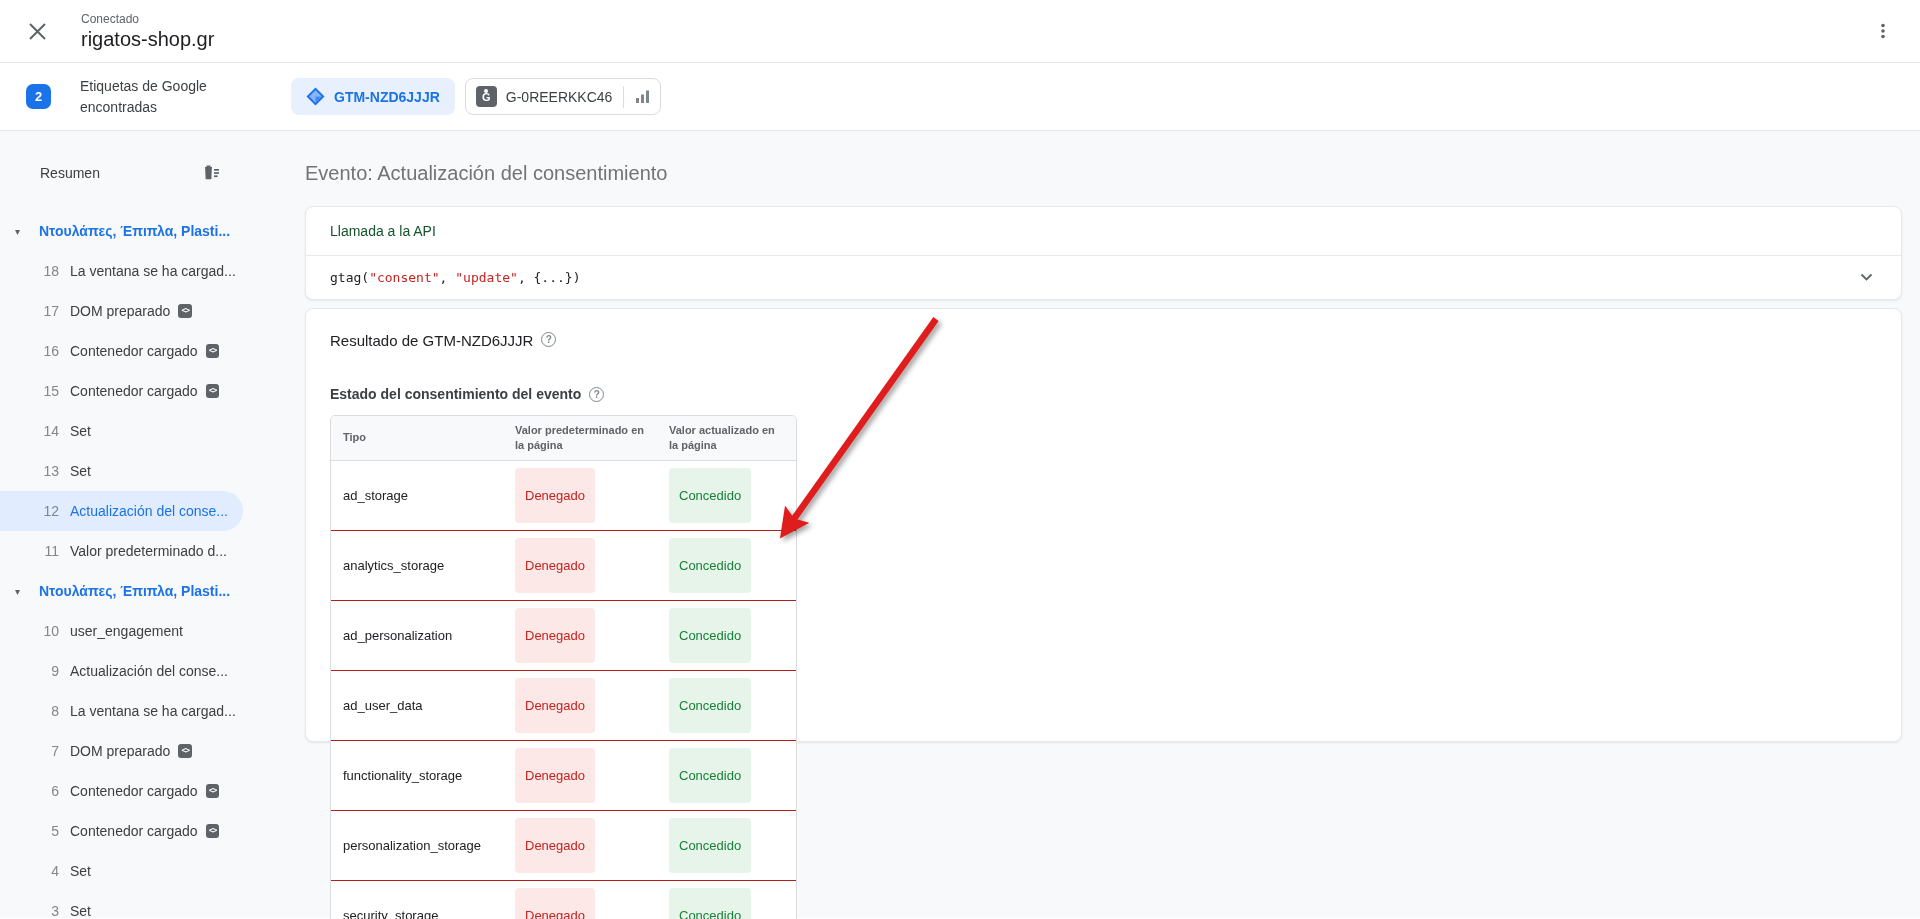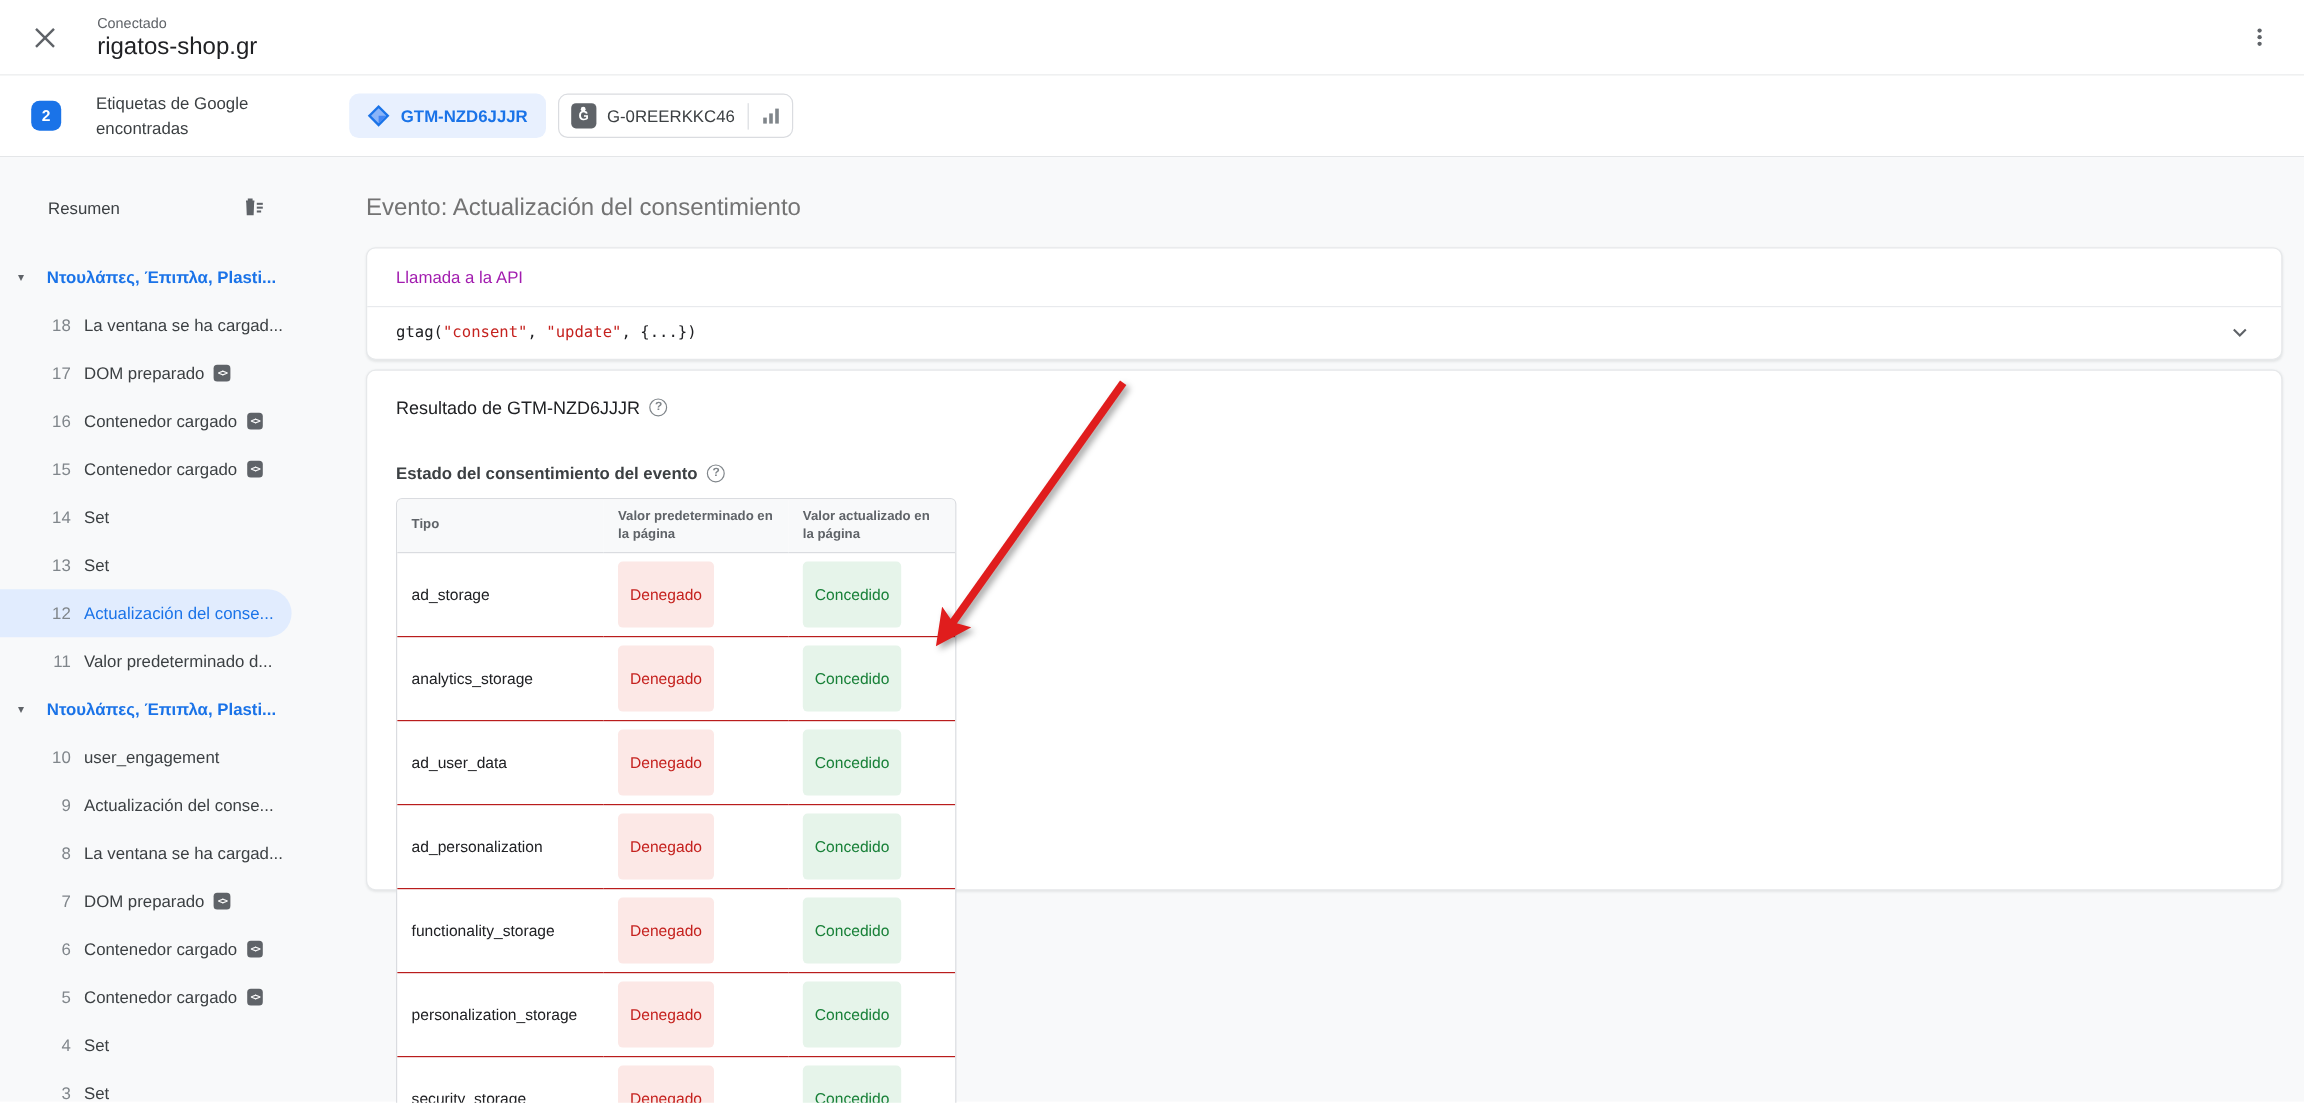--- a/index.html
+++ b/index.html
@@ -45,21 +45,21 @@
   .sb-label { font-size:14px; color:#3c4043; white-space:nowrap; overflow:hidden; text-overflow:ellipsis; }
   .sb-item.selected .sb-label { color:#1a73e8; }
   .code-badge { margin-left:8px; flex:0 0 auto; background:#5f6368; color:#fff; border-radius:3px;
     font-family:"DejaVu Sans Mono", monospace; font-size:8px; font-weight:bold;
     padding:3px 3px; line-height:1; letter-spacing:-1px; }
 
   main { flex:1; padding:0 18px 0 0; }
   .page-title { font-size:20px; font-weight:normal; color:#737373; margin:31px 0 21px 0; }
   .card { background:#fff; border:1px solid #e6e8ea; border-radius:8px;
     box-shadow:0 1px 2px rgba(60,64,67,.10); }
-  .card-header { padding:16px 24px; font-size:14px; color:#a21caf; border-bottom:1px solid #e8eaed; }
+  .card-header { padding:16px 24px; font-size:14px; color:#14532d; border-bottom:1px solid #e8eaed; }
   .code-row { padding:13px 24px; display:flex; align-items:center; justify-content:space-between; }
   .code-line { font-family:"DejaVu Sans Mono", monospace; font-size:13px; color:#202124; }
   .code-line .tok-str { color:#c5221f; }
   .result-card { margin-top:8px; height:434px; }
   .result-header { padding:23px 24px 14px 24px; font-size:15px; color:#202124;
     display:flex; align-items:flex-start; gap:8px; }
   .help-circle { width:15px; height:15px; border:1.5px solid #80868b; border-radius:50%;
     color:#80868b; font-size:10px; font-weight:bold; display:inline-flex; align-items:center;
     justify-content:center; flex:0 0 auto; }
   .tabs { display:flex; border-bottom:1px solid #dadce0; }
@@ -267,26 +267,26 @@
                     <td>ad_storage</td>
                     <td><span class="pill pill-denied">Denegado</span></td>
                     <td><span class="pill pill-granted">Concedido</span></td>
                   </tr>
                   <tr>
                     <td>analytics_storage</td>
                     <td><span class="pill pill-denied">Denegado</span></td>
                     <td><span class="pill pill-granted">Concedido</span></td>
                   </tr>
                   <tr>
+                    <td>ad_personalization</td>
+                    <td><span class="pill pill-denied">Denegado</span></td>
+                    <td><span class="pill pill-granted">Concedido</span></td>
+                  </tr>
+                  <tr>
                     <td>ad_user_data</td>
-                    <td><span class="pill pill-denied">Denegado</span></td>
-                    <td><span class="pill pill-granted">Concedido</span></td>
-                  </tr>
-                  <tr>
-                    <td>ad_personalization</td>
                     <td><span class="pill pill-denied">Denegado</span></td>
                     <td><span class="pill pill-granted">Concedido</span></td>
                   </tr>
                   <tr>
                     <td>functionality_storage</td>
                     <td><span class="pill pill-denied">Denegado</span></td>
                     <td><span class="pill pill-granted">Concedido</span></td>
                   </tr>
                   <tr>
                     <td>personalization_storage</td>

